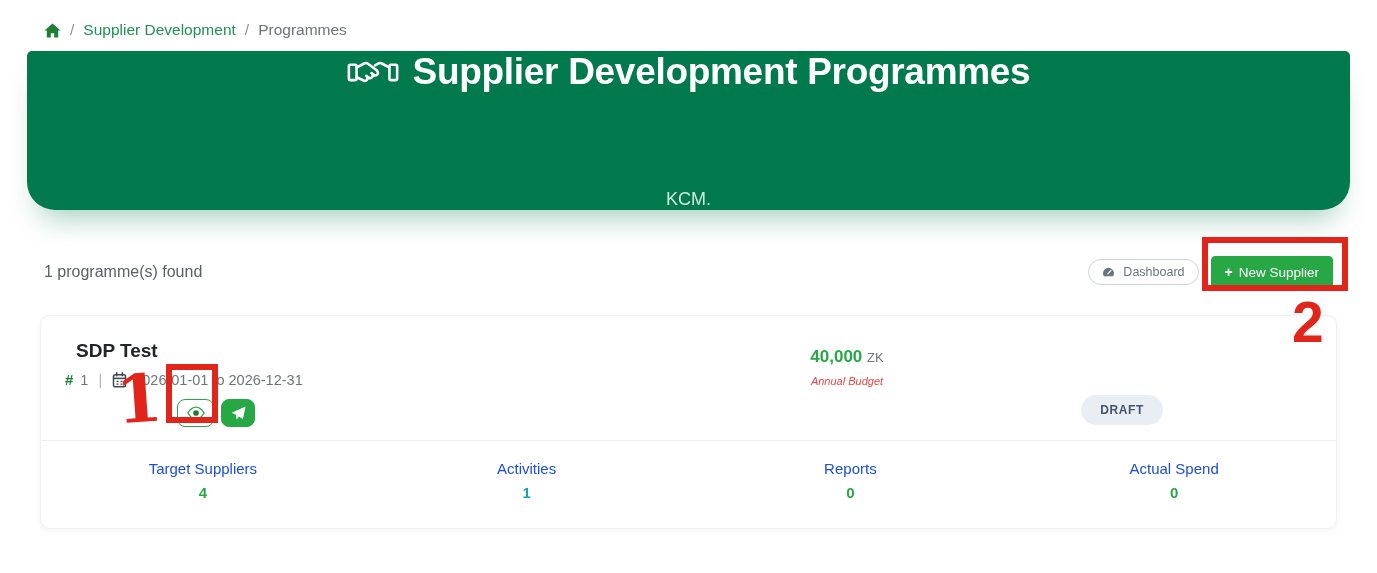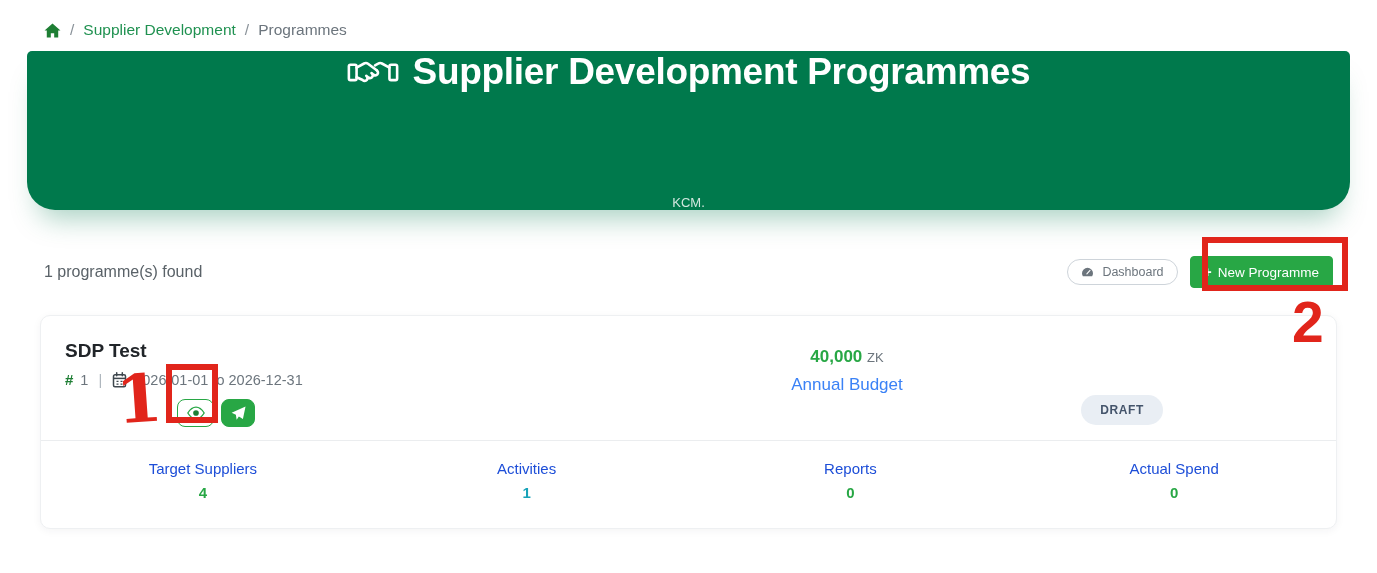--- a/index.html
+++ b/index.html
@@ -27,21 +27,21 @@
   .banner {
     height: 159px;
     background: #00794c;
     border-radius: 5px 5px 28px 28px;
     display: flex; flex-direction: column; align-items: center; justify-content: space-between;
     box-shadow: 0 20px 28px -12px rgba(0, 121, 76, 0.35);
     color: #fff;
   }
   .banner-title-row { display: flex; align-items: center; gap: 14px; }
   .banner-title { font-size: 37px; font-weight: 700; letter-spacing: -0.3px; }
-  .banner-subtitle { margin-top: 7px; font-size: 13px; color: rgba(255,255,255,0.82); }
+  .banner-subtitle { margin-top: 7px; font-size: 18px; color: rgba(255,255,255,0.82); }
 
   
   .toolbar {
     margin-top: 46px;
     padding: 0 17px;
     display: flex; align-items: center;
   }
   .results-count { flex: 1; font-size: 16px; color: #5a6268; }
   .btn-dashboard {
     display: inline-flex; align-items: center; gap: 8px;
@@ -64,21 +64,21 @@
     background: #fff;
     border: 1px solid #eef0f2;
     border-radius: 10px;
     box-shadow: 0 2px 8px rgba(33,40,50,0.05);
   }
   .card-top {
     display: grid;
     grid-template-columns: 1fr 240px 380px;
     padding: 24px 24px 0 24px;
   }
-  .prog-name { font-size: 19px; font-weight: 700; color: #212529; }
+  .prog-name { font-size: 19px; font-weight: 700; color: #212529; margin-left: 11px; }
   .prog-meta {
     margin-top: 9px; display: flex; align-items: center; gap: 7px;
     font-size: 14.5px; color: #6c757d;
   }
   .hash { color: #1e7e34; font-weight: 700; font-size: 15px; }
   .meta-sep { color: #adb5bd; padding: 0 3px; }
   .prog-actions { margin-top: 11px; margin-left: 112px; display: flex; gap: 7px; }
   .btn-eye {
     width: 37px; height: 28px;
     background: #fff; border: 1px solid #28a745; border-radius: 8px;
@@ -86,21 +86,21 @@
   }
   .btn-send {
     width: 34px; height: 28px;
     background: #28a745; border: 1px solid #28a745; border-radius: 8px;
     display: inline-flex; align-items: center; justify-content: center; cursor: pointer;
   }
   .budget-col { text-align: center; transform: translateX(35px); padding-top: 7px; }
   .budget-line { font-size: 17px; }
   .budget-amount { color: #28a745; font-weight: 700; }
   .budget-currency { color: #6c757d; font-size: 13px; font-weight: 400; text-align: right; }
-  .budget-label { margin-top: 8px; font-size: 17px; color: #3b82f6; }
+  .budget-label { margin-top: 8px; font-size: 11px; color: #ef4444; font-style: italic; }
   .status-col { display: flex; justify-content: center; align-items: flex-start; padding-top: 15px; }
   .badge-draft {
     background: #e9eef4; color: #44546b;
     font-size: 12px; font-weight: 700; letter-spacing: 0.6px;
     padding: 8px 19px; border-radius: 16px; margin-top: 40px;
   }
   .stats-row {
     margin-top: 13px;
     border-top: 1px solid #ebedef;
     display: flex;
@@ -166,21 +166,21 @@
       <span class="icon">
         <svg width="13" height="11" viewBox="0 0 16 14">
           <path d="M8 1 A7 7 0 0 0 1 8 a7 7 0 0 0 1.1 3.8 h11.8 A7 7 0 0 0 15 8 a7 7 0 0 0 -7 -7z" fill="#6c757d"></path>
           <path d="M7.2 8.8 L11.2 4.4" stroke="#ffffff" stroke-width="1.4" stroke-linecap="round"></path>
         </svg>
       </span>
       <span>Dashboard</span>
     </button>
     <button class="btn-new">
       <span class="plus">+</span>
-      <span>New Programme</span>
+      <span>New Supplier</span>
     </button>
   </div>
 
   <section class="card">
     <div class="card-top">
       <div>
         <div class="prog-name">SDP Test</div>
         <div class="prog-meta">
           <span class="hash">#</span>
           <span>1</span>

